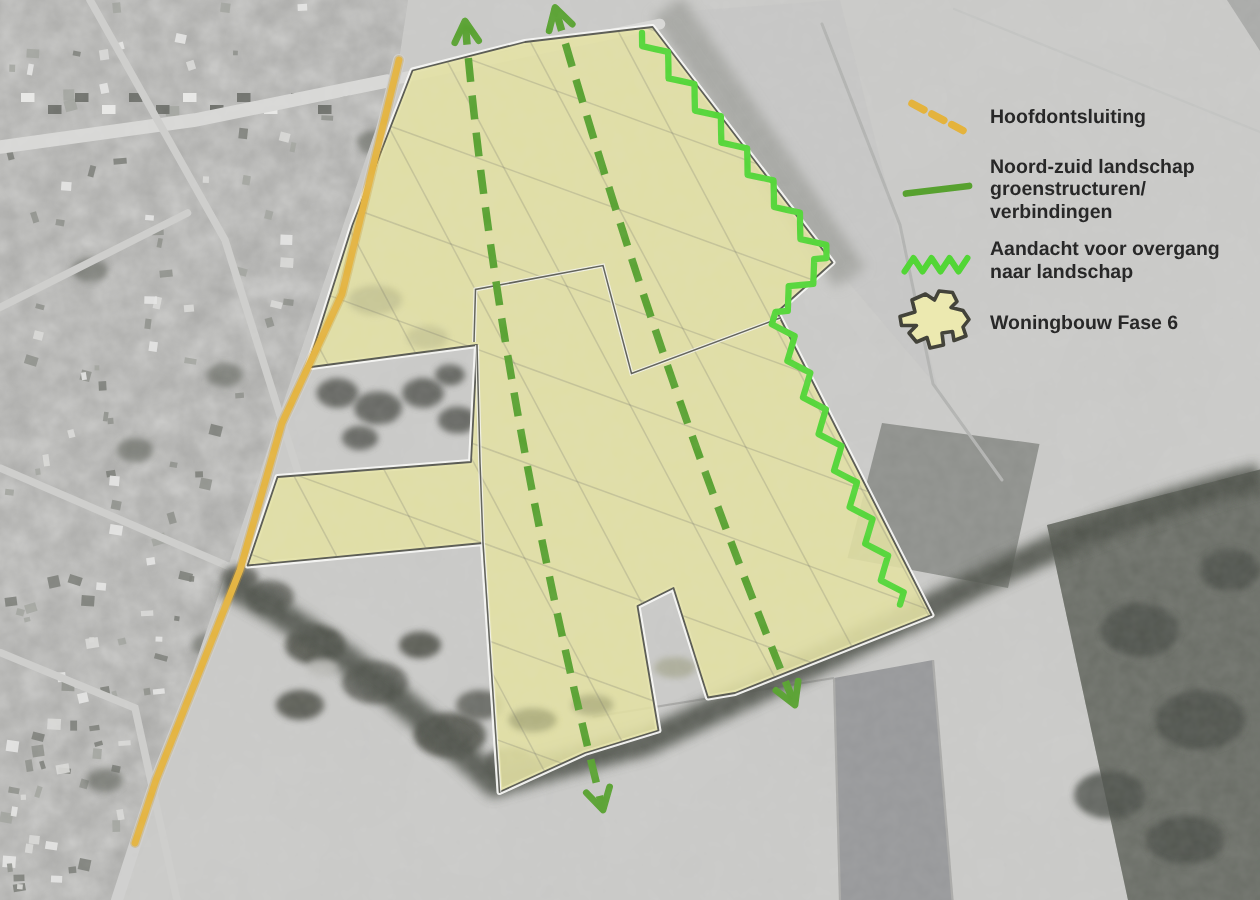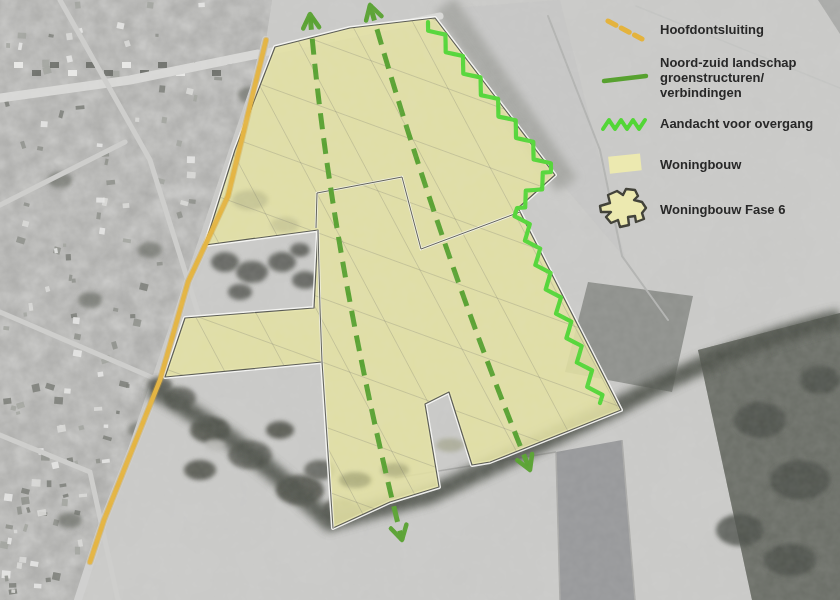--- a/index.html
+++ b/index.html
@@ -3,21 +3,21 @@
 <meta charset="utf-8">
 <style>
   html,body{margin:0;padding:0;background:#e9e9e7;}
   .stage{position:relative;width:840px;height:600px;overflow:hidden;background:#c9c9c7;
          font-family:"Liberation Sans", sans-serif;}
   #map{position:absolute;left:0;top:0;}
   .legend{position:absolute;left:596px;top:14px;width:244px;}
   .lg-item{display:flex;align-items:center;gap:6px;}
   .lg-sym{width:58px;flex:0 0 58px;display:flex;justify-content:center;align-items:center;}
   .lg-label{font-size:13px;font-weight:700;color:#282828;line-height:15px;letter-spacing:0;}
-  .mb1{margin-bottom:11px;} .mb2{margin-bottom:10px;} .mb3{margin-bottom:16px;} .mb4{margin-bottom:10px;}
+  .mb1{margin-bottom:11px;margin-top:48px;} .mb2{margin-bottom:10px;} .mb3{margin-bottom:3px;align-items:flex-end;} .mb4{margin-bottom:10px;}
 </style>
 </head>
 <body>
 
 <div class="stage">
 
   <svg id="map" width="840" height="600" viewBox="0 0 840 600">
     <defs>
       <filter id="f-vnd" x="-5%" y="-5%" width="110%" height="110%">
         <feTurbulence type="fractalNoise" baseFrequency="0.065" numOctaves="3" seed="11"></feTurbulence>
@@ -341,33 +341,24 @@
     </div>
 
     <div class="lg-item mb3">
       <div class="lg-sym">
         <svg width="56" height="26">
             <path d="M6,19 L12,10 L18,19 L24,10 L30,19 L36,10 L42,19 L48,10" fill="none" stroke-width="4" stroke-linejoin="round" stroke-linecap="round" stroke="#52d636"></path>
           </svg>
       </div>
       <div class="lg-label">
         <div>Aandacht voor overgang</div>
+        <div>naar landschap</div>
       </div>
     </div>
 
-    <div class="lg-item mb4">
-      <div class="lg-sym">
-        <svg width="56" height="24">
-            <rect x="12" y="3" width="32" height="17" transform="rotate(-6 28 12)" fill="#ece9b0"></rect>
-          </svg>
-      </div>
-      <div class="lg-label">
-        <div>Woningbouw</div>
-      </div>
-    </div>
 
     <div class="lg-item">
       <div class="lg-sym">
         <svg width="56" height="46">
           <path d="M3,20 L13,17 L11,9 L20,5 L26,9 L29,3 L38,4 L41,10 L37,14 L45,16 L49,22 L45,27 L47,33 L39,36 L38,30 L31,31 L32,39 L23,41 L21,34 L14,37 L9,31 L14,26 L4,26 Z" stroke="#43433a" stroke-width="2.4" stroke-linejoin="round" fill="#ece9b0"></path>
         </svg>
       </div>
       <div class="lg-label">
         <div>Woningbouw Fase 6</div>
       </div>

